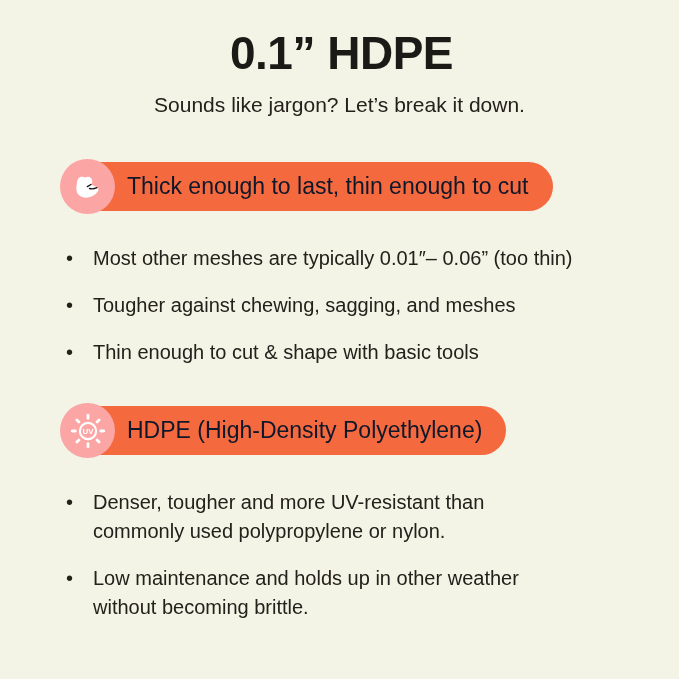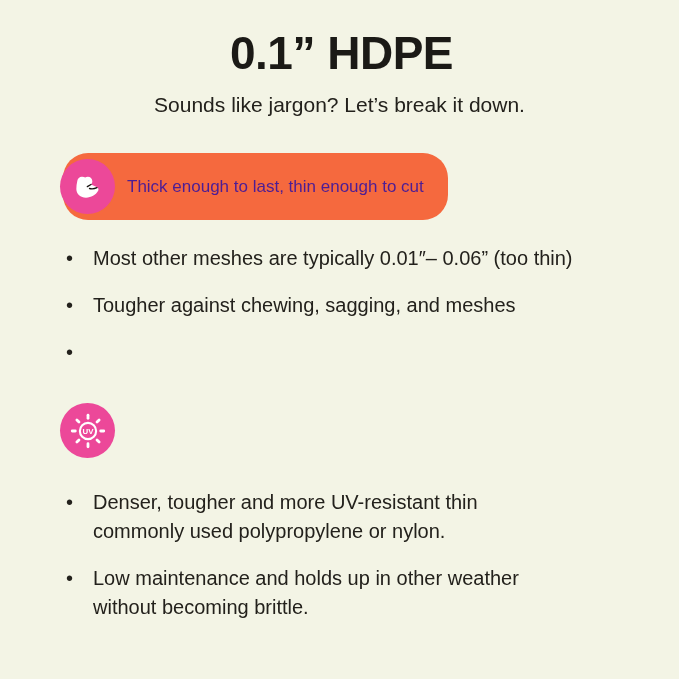--- a/index.html
+++ b/index.html
@@ -34,39 +34,39 @@
     align-items: center;
     margin-left: 60px;
     height: 55px;
   }
   .pill-row.first  { margin-top: 40px; }
   .pill-row.second { margin-top: 36px; }
 
   .icon-circle {
     width: 55px; height: 55px;
     border-radius: 50%;
-    background: #ec4899;
+    background: #fca5a5;
     display: flex;
     align-items: center;
     justify-content: center;
     position: relative;
     z-index: 2;
     flex: none;
   }
   .pill {
-    height: 67px;
+    height: 49px;
     margin-left: -52px;
     padding: 0 24px 0 64px;
     border-radius: 25px;
     background: #F5693E;
     display: flex;
     align-items: center;
-    font-size: 17px;
+    font-size: 23px;
     font-weight: 500;
-    color: #4c1d95;
+    color: #0f172a;
     white-space: nowrap;
   }
 
   ul.bullets {
     list-style: none;
     margin: 0; padding: 0;
     margin-left: 66px;
     font-size: 20px;
     line-height: 29px;
   }
@@ -108,46 +108,48 @@
     <li>
       <span class="dot">•</span>
       <span>Most other meshes are typically 0.01″– 0.06” (too thin)</span>
     </li>
     <li>
       <span class="dot">•</span>
       <span>Tougher against chewing, sagging, and meshes</span>
     </li>
     <li>
       <span class="dot">•</span>
+      <span>Thin enough to cut &amp; shape with basic tools</span>
     </li>
   </ul>
 
   <div class="pill-row second">
     <span class="icon-circle">
       <svg width="42" height="42" viewBox="0 0 48 48" aria-hidden="true">
         <circle cx="24" cy="24" r="9.3" fill="none" stroke="#FFFFFF" stroke-width="2.4"></circle>
         <text x="24" y="27.4" text-anchor="middle" font-family="Liberation Sans, sans-serif" font-size="9" font-weight="bold" fill="#FFFFFF">UV</text>
         <g stroke="#FFFFFF" stroke-width="3.2" stroke-linecap="round">
           <line x1="38.5" y1="24" x2="42" y2="24"></line>
           <line x1="34.3" y1="34.3" x2="36.7" y2="36.7"></line>
           <line x1="24" y1="38.5" x2="24" y2="42"></line>
           <line x1="13.7" y1="34.3" x2="11.3" y2="36.7"></line>
           <line x1="9.5" y1="24" x2="6" y2="24"></line>
           <line x1="13.7" y1="13.7" x2="11.3" y2="11.3"></line>
           <line x1="24" y1="9.5" x2="24" y2="6"></line>
           <line x1="34.3" y1="13.7" x2="36.7" y2="11.3"></line>
         </g>
       </svg>
     </span>
+    <span class="pill">HDPE (High-Density Polyethylene)</span>
   </div>
 
   <ul class="bullets second">
     <li>
       <span class="dot">•</span>
-      <span>Denser, tougher and more UV-resistant thin commonly used polypropylene or nylon.</span>
+      <span>Denser, tougher and more UV-resistant than commonly used polypropylene or nylon.</span>
     </li>
     <li>
       <span class="dot">•</span>
       <span>Low maintenance and holds up in other weather without becoming brittle.</span>
     </li>
   </ul>
 
 </div>
 
 </body></html>

